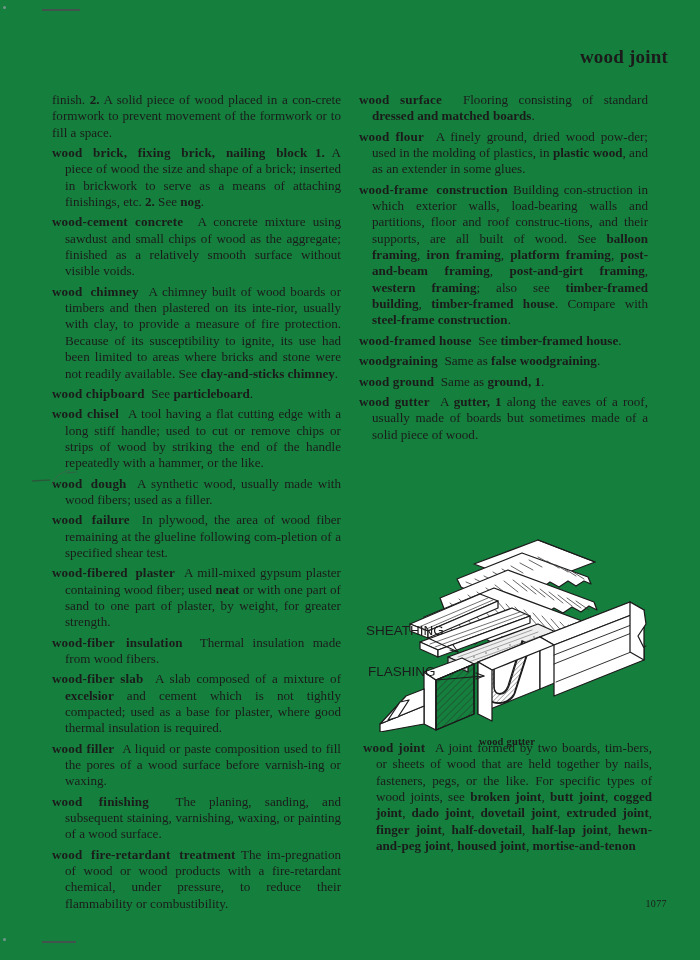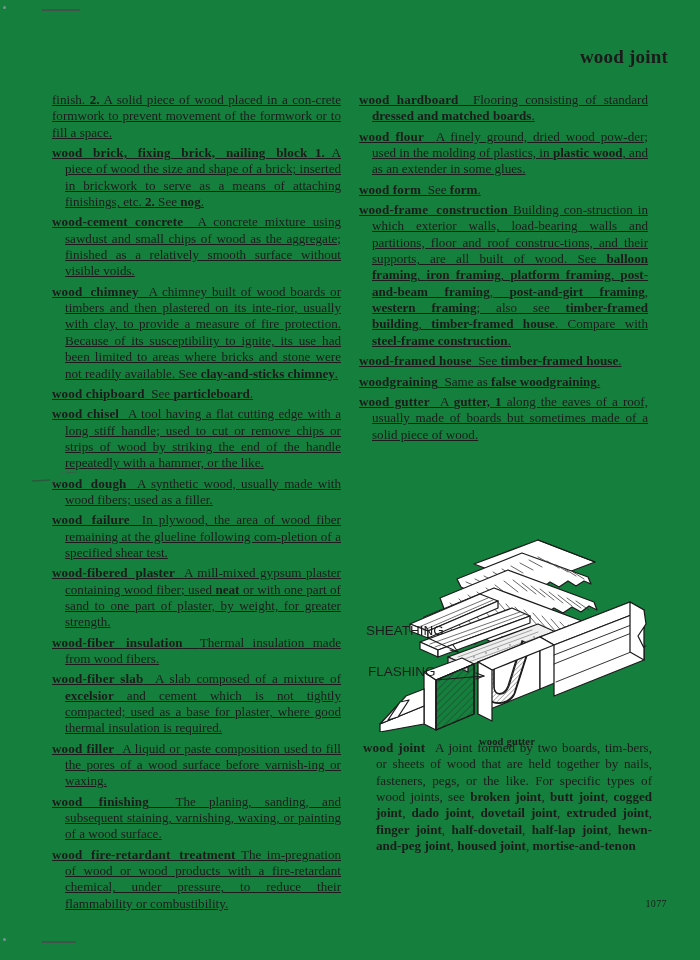--- a/index.html
+++ b/index.html
@@ -62,21 +62,20 @@
 
   
   .columns {
     position: absolute;
     left: 52px;
     top: 92px;
     width: 600px;
     height: 810px;
     display: flex;
     gap: 18px;
-    text-decoration: underline;
   }
   .col {
     width: 289px;
     position: relative;
   }
 
   .entry {
     font-size: 13.1px;
     line-height: 16.35px;
     text-align: justify;
@@ -179,33 +178,33 @@
 
       <svg class="pencil" style="left:-22px; top:363px;" width="120" height="46" viewBox="0 0 120 46">
         <path d="M2 26 L20 25" stroke="#3a3a3a" stroke-width="1.4" fill="none"></path>
         <path d="M22 30 C26 20, 32 17, 40 15" stroke="#555" stroke-width="1" fill="none"></path>
         <path d="M36 18 L47 17" stroke="#4a4a4a" stroke-width="1.2" fill="none"></path>
       </svg>
     </div>
 
     <div class="col">
 
-      <p class="entry"><span class="headword">wood hardboard</span> &nbsp;<span>Flooring consisting of standard <b class="ref">dressed and matched boards</b>.</span></p>
+      <p class="entry"><span class="headword">wood surface</span> &nbsp;<span>Flooring consisting of standard <b class="ref">dressed and matched boards</b>.</span></p>
 
       <p class="entry"><span class="headword">wood flour</span> &nbsp;<span>A finely ground, dried wood pow-der; used in the molding of plastics, in <b class="ref">plastic wood</b>, and as an extender in some glues.</span></p>
 
-      <p class="entry"><span class="headword">wood form</span> &nbsp;<span>See <b class="ref">form</b>.</span></p>
 
       <p class="entry"><span class="hw-wide headword">wood-frame construction</span> <span>Building con-struction in which exterior walls, load-bearing walls and partitions, floor and roof construc-tions, and their supports, are all built of wood. See <b class="ref">balloon framing</b>, <b class="ref">iron framing</b>, <b class="ref">platform framing</b>, <b class="ref">post-and-beam framing</b>, <b class="ref">post-and-girt framing</b>, <b class="ref">western framing</b>; also see <b class="ref">timber-framed building</b>, <b class="ref">timber-framed house</b>. Compare with <b class="ref">steel-frame construction</b>.</span></p>
 
       <p class="entry"><span class="headword">wood-framed house</span> &nbsp;<span>See <b class="ref">timber-framed house</b>.</span></p>
 
       <p class="entry"><span class="headword">woodgraining</span> &nbsp;<span>Same as <b class="ref">false woodgraining</b>.</span></p>
 
 
+      <p class="entry"><span class="headword">wood ground</span> &nbsp;<span>Same as <b class="ref">ground, 1</b>.</span></p>
 
       <p class="entry"><span class="headword">wood gutter</span> &nbsp;<span>A <b class="ref">gutter, 1</b> along the eaves of a roof, usually made of boards but sometimes made of a solid piece of wood.</span></p>
     </div>
   </div>
 
   <div class="figure">
     <svg viewBox="0 0 290 208">
       <defs>
         <pattern id="hatch" width="5" height="5" patternUnits="userSpaceOnUse" patternTransform="rotate(45)">
           <line x1="0" y1="0" x2="0" y2="5" stroke="#2a2a2a" stroke-width="0.9"></line>

